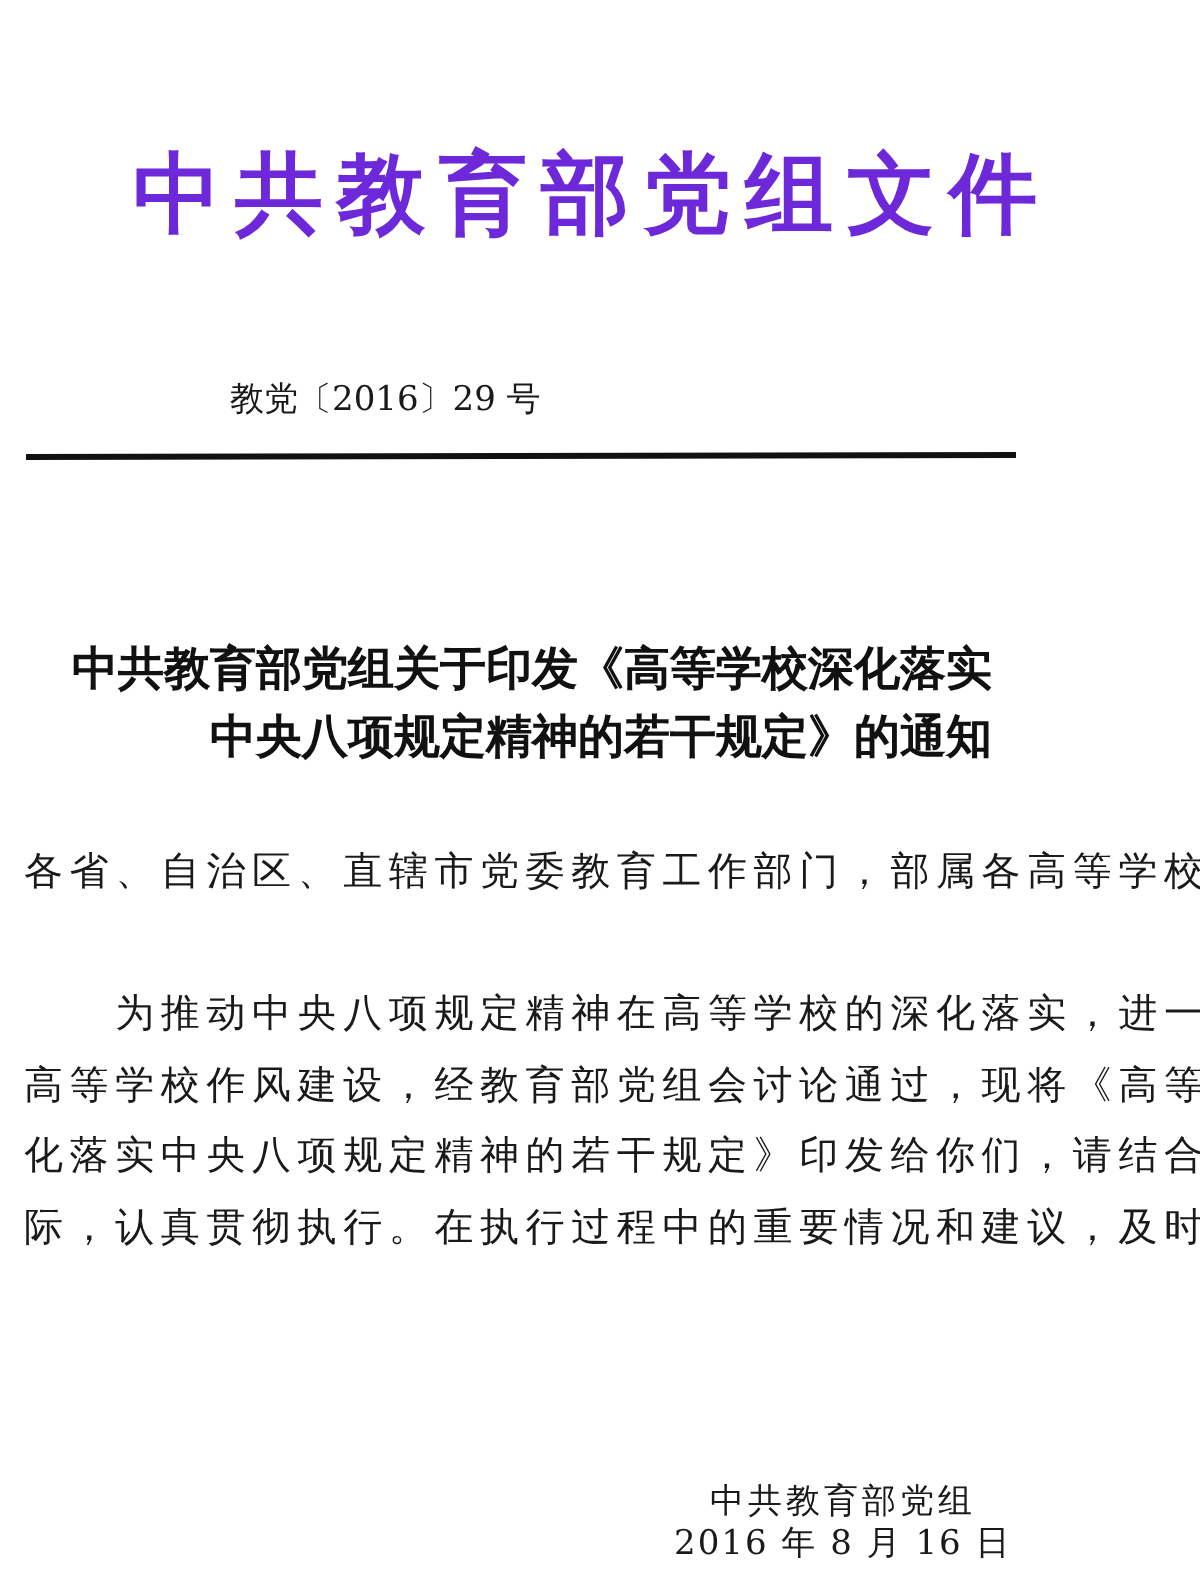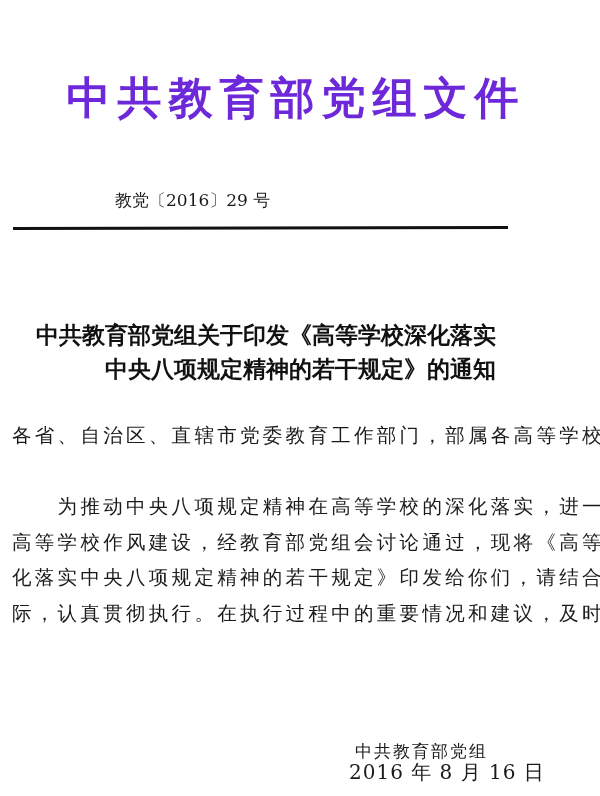--- a/index.html
+++ b/index.html
@@ -27,21 +27,21 @@
     position: absolute; left: 12px; width: 580px; font-size: 19.5px; line-height: 35.5px; color: #1a1a1a;
     letter-spacing: 3.3px; font-family: "DejaVu Serif", "Liberation Serif", serif;
   }
   .salutation { top: 418px; }
   .body-para { top: 489px; text-indent: 0; }
   .line { white-space: nowrap; display: block; }
   .signature {
     position: absolute; left: 355px; top: 722px; font-size: 17px; line-height: 24px; letter-spacing: 2px; white-space: nowrap; color: #1a1a1a; margin-top: 17px;
   }
   .date {
-    position: absolute; left: 349px; top: 760px; font-size: 20px; line-height: 24px; letter-spacing: 1px; white-space: nowrap; color: #1a1a1a;
+    position: absolute; left: 337px; top: 760px; font-size: 17px; line-height: 24px; letter-spacing: 1px; white-space: nowrap; color: #1a1a1a;
   }
 </style>
 </head>
 <body>
 
 <div>
   <div class="header-title">中共教育部党组文件</div>
   <div class="doc-number">教党〔2016〕29 号</div>
   <div class="rule"></div>
 

